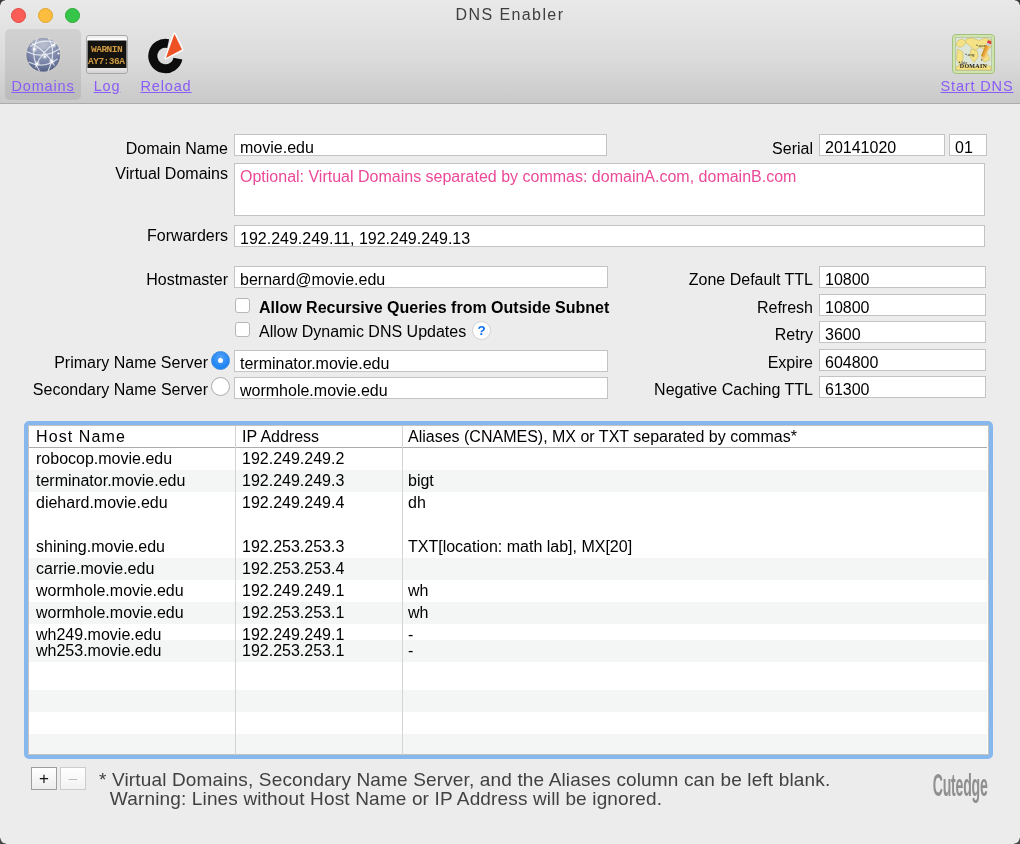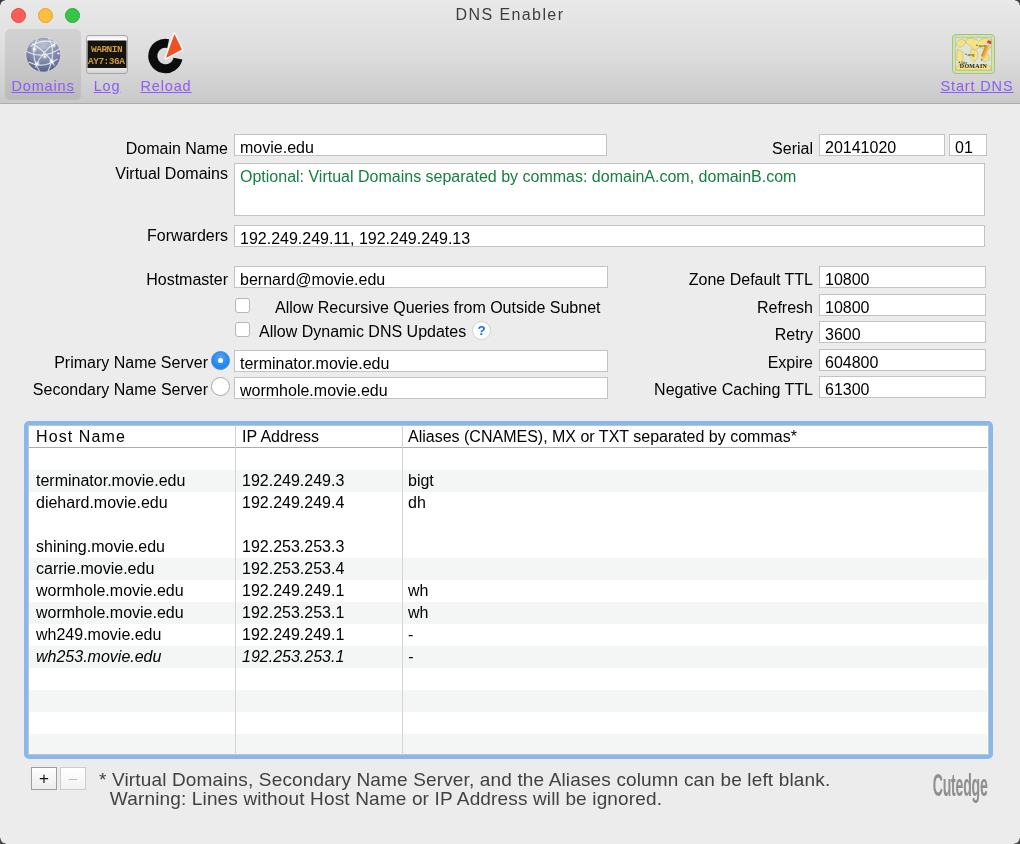--- a/index.html
+++ b/index.html
@@ -28,21 +28,21 @@
 #lg { left:65px;  background:#35c649; border:1px solid #27ab32; }
 
 #selbg { position:absolute; left:5px; top:29px; width:76px; height:71px;
   background:rgba(0,0,0,0.075); border-radius:5px; }
 .tblab { position:absolute; top:78px; font-size:14.5px; color:#8b5cf6; text-align:center; letter-spacing:0.85px;text-decoration:underline; }
 
 .lab { position:absolute; font-size:16px; color:#000; text-align:right; }
 .inp { position:absolute; background:#fff; border:1px solid #c3c3c3;
   font-size:16px; line-height:19px; padding:2.5px 0 0 5px; color:#000;
   white-space:nowrap; overflow:hidden; height:22px; }
-.ph { color:#15803d; }
+.ph { color:#ec4899; }
 
 .cb { position:absolute; width:15px; height:15px; background:#fff;
   border:1px solid #b7b7b7; border-radius:3px; }
 .cblab { position:absolute; font-size:16px; color:#000; }
 
 .rad { position:absolute; width:19px; height:19px; border-radius:50%; }
 .radoff { background:#fff; border:1px solid #acacac; }
 .radon { background:radial-gradient(circle at 50% 35%, #57a4f8, #2387f4 60%, #1c7ef2);
   border:1px solid #3c8cdf; }
 .radon::after { content:""; position:absolute; left:6px; top:6px; width:5px; height:5px;
@@ -188,21 +188,21 @@
 
 <div class="lab" style="left:20px; top:227px; width:208px;">Forwarders</div>
 <div class="inp" style="left:234px; top:225px; width:751px;">192.249.249.11, 192.249.249.13</div>
 
 <div class="lab" style="left:20px; top:271px; width:208px;">Hostmaster</div>
 <div class="inp" style="left:234px; top:266px; width:374px;">bernard@movie.edu</div>
 <div class="lab" style="left:500px; top:271px; width:313px;">Zone Default TTL</div>
 <div class="inp" style="left:819px; top:266px; width:167px;">10800</div>
 
 <div class="cb" style="left:235px; top:298px;"></div>
-<div class="cblab" style="left:275px; top:299px;">Allow Recursive Queries from Outside Subnet</div>
+<div class="cblab" style="left:259px; top:299px;font-weight:bold;">Allow Recursive Queries from Outside Subnet</div>
 <div class="lab" style="left:500px; top:299px; width:313px;">Refresh</div>
 <div class="inp" style="left:819px; top:294px; width:167px;">10800</div>
 
 <div class="cb" style="left:235px; top:322px;"></div>
 <div class="cblab" style="left:259px; top:323px;">Allow Dynamic DNS Updates</div>
 <div id="help">?</div>
 <div class="lab" style="left:500px; top:326px; width:313px;">Retry</div>
 <div class="inp" style="left:819px; top:321px; width:167px;">3600</div>
 
 <div class="lab" style="left:20px; top:354px; width:188px;">Primary Name Server</div>
@@ -218,54 +218,59 @@
 <div class="inp" style="left:819px; top:376px; width:167px;">61300</div>
 
 <div id="tbl">
   <div class="vsep" style="left:207px;"></div>
   <div class="vsep" style="left:374px;"></div>
   <div id="thead">
     <div class="hcell" style="left:7px; letter-spacing:1.1px;">Host Name</div>
     <div class="hcell" style="left:213px;">IP Address</div>
     <div class="hcell" style="left:379px;">Aliases (CNAMES), MX or TXT separated by commas*</div>
   </div>
+  <div class="trow" style="top:23px;">
+      <span class="c0">robocop.movie.edu</span>
+      <span class="c1">192.249.249.2</span>
+    </div>
   <div class="trow alt" style="top:45px;">
       <span class="c0">terminator.movie.edu</span>
       <span class="c1">192.249.249.3</span>
       <span class="c2">bigt</span>
     </div>
   <div class="trow" style="top:67px;">
       <span class="c0">diehard.movie.edu</span>
       <span class="c1">192.249.249.4</span>
       <span class="c2">dh</span>
     </div>
   <div class="trow" style="top:111px;">
       <span class="c0">shining.movie.edu</span>
       <span class="c1">192.253.253.3</span>
+      <span class="c2">TXT[location: math lab], MX[20]</span>
     </div>
   <div class="trow alt" style="top:133px;">
       <span class="c0">carrie.movie.edu</span>
       <span class="c1">192.253.253.4</span>
     </div>
   <div class="trow" style="top:155px;">
       <span class="c0">wormhole.movie.edu</span>
       <span class="c1">192.249.249.1</span>
       <span class="c2">wh</span>
     </div>
   <div class="trow alt" style="top:177px;">
       <span class="c0">wormhole.movie.edu</span>
       <span class="c1">192.253.253.1</span>
       <span class="c2">wh</span>
     </div>
   <div class="trow" style="top:199px;text-align:center;">
       <span class="c0">wh249.movie.edu</span>
       <span class="c1">192.249.249.1</span>
       <span class="c2">-</span>
     </div>
-  <div class="trow alt" style="top:221px;font-style:italic;">
+  <div class="trow alt" style="top:215px;">
       <span class="c0">wh253.movie.edu</span>
       <span class="c1">192.253.253.1</span>
       <span class="c2">-</span>
     </div>
   <div class="trow" style="top:243px;"></div>
   <div class="trow alt" style="top:265px;"></div>
   <div class="trow" style="top:287px;"></div>
   <div class="trow alt" style="top:309px; height:20px;"></div>
 </div>
 

